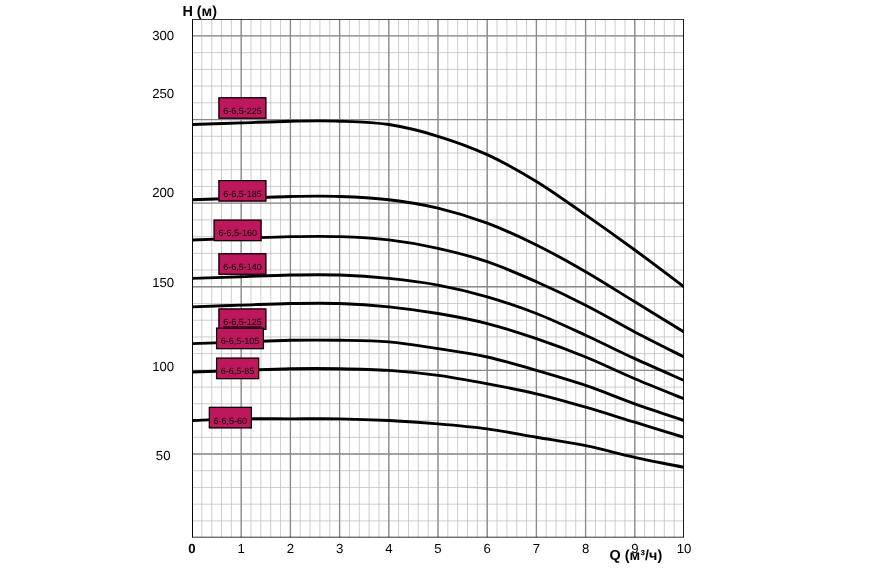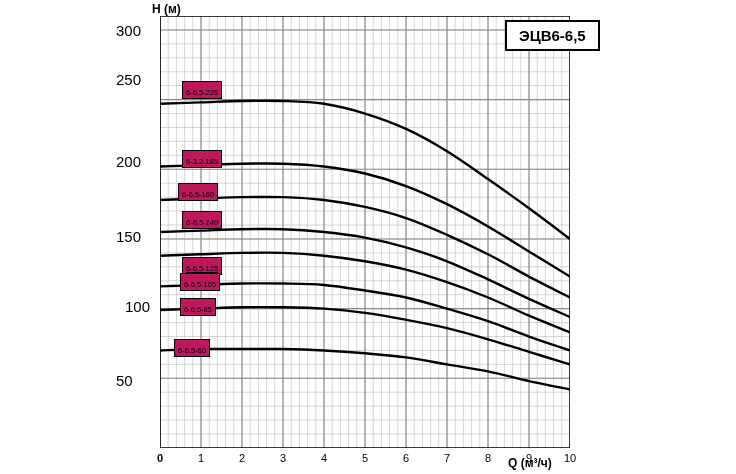--- a/index.html
+++ b/index.html
@@ -7,21 +7,21 @@
   #root{position:relative;width:672px;height:474px;background:#fff;}
 
   .axis-title{position:absolute;font-size:12px;font-weight:bold;color:#000;}
   #h-label{left:152px;top:2px;}
   #q-label{left:508px;top:456px;}
 
   #plot{position:absolute;left:160px;top:16px;width:410px;height:432px;background:#fff;}
 
   #grid-minor,#grid-major{position:absolute;left:0;top:0;width:100%;height:100%;}
 
-  .ytick{position:absolute;right:0;transform:translateY(-50%);font-size:15px;color:#000;text-align:left;width:40px;padding-right:4px;}
+  .ytick{position:absolute;right:0;transform:translateY(-50%);font-size:11px;color:#000;text-align:center;width:40px;padding-right:4px;}
   .xtick{position:absolute;transform:translateX(-50%);font-size:11px;color:#000;}
   .xtick.bold{font-weight:bold;}
 
   #curves{position:absolute;left:0;top:0;width:410px;height:432px;}
 
   .clabel{position:absolute;border:1px solid #000;background:#be185d;font-size:7.5px;color:#000;
           padding:6px 3px 1px 3px;white-space:nowrap;line-height:9px;}
 
   #title-box{position:absolute;border:2px solid #000;background:#fff;font-size:15px;font-weight:bold;
              padding:5px 12px;color:#000;white-space:nowrap;}
@@ -153,42 +153,41 @@
         <path d="M 0.00 294.04 C 6.83 293.81, 27.33 293.11, 41.00 292.65 C 54.67 292.18, 68.33 291.48, 82.00 291.25 C 95.67 291.02, 109.33 291.02, 123.00 291.25 C 136.67 291.48, 150.33 291.72, 164.00 292.65 C 177.67 293.57, 191.33 294.97, 205.00 296.83 C 218.67 298.68, 232.33 301.24, 246.00 303.79 C 259.67 306.35, 273.33 308.90, 287.00 312.15 C 300.67 315.41, 314.33 319.35, 328.00 323.30 C 341.67 327.25, 355.33 331.66, 369.00 335.85 C 382.67 340.03, 403.17 346.30, 410.00 348.39" fill="none" stroke="#000000" stroke-width="2.4" stroke-linecap="round"></path>
         <path d="M 0.00 334.45 C 6.83 334.22, 27.33 333.29, 41.00 333.06 C 54.67 332.83, 68.33 333.06, 82.00 333.06 C 95.67 333.06, 109.33 332.83, 123.00 333.06 C 136.67 333.29, 150.33 333.75, 164.00 334.45 C 177.67 335.15, 191.33 336.08, 205.00 337.24 C 218.67 338.40, 232.33 339.56, 246.00 341.42 C 259.67 343.28, 273.33 346.06, 287.00 348.39 C 300.67 350.71, 314.33 352.57, 328.00 355.35 C 341.67 358.14, 355.33 362.09, 369.00 365.11 C 382.67 368.13, 403.17 372.08, 410.00 373.47" fill="none" stroke="#000000" stroke-width="2.4" stroke-linecap="round"></path>
       </svg>
   </div>
 
   <div id="ytick-layer">
       <div class="ytick" style="left: 116px; top: 30px;">300</div>
       <div class="ytick" style="left: 116px; top: 79px;">250</div>
       <div class="ytick" style="left: 116px; top: 161px;">200</div>
       <div class="ytick" style="left: 116px; top: 236px;">150</div>
-      <div class="ytick" style="left: 125px; top: 306px;">100</div>
+      <div class="ytick" style="left: 116px; top: 306px;">100</div>
       <div class="ytick" style="left: 116px; top: 380px;">50</div>
     </div>
   <div id="xtick-layer">
       <div class="xtick bold" style="left: 160px; top: 452px;">0</div>
       <div class="xtick" style="left: 201px; top: 452px;">1</div>
       <div class="xtick" style="left: 242px; top: 452px;">2</div>
       <div class="xtick" style="left: 283px; top: 452px;">3</div>
       <div class="xtick" style="left: 324px; top: 452px;">4</div>
       <div class="xtick" style="left: 365px; top: 452px;">5</div>
       <div class="xtick" style="left: 406px; top: 452px;">6</div>
       <div class="xtick" style="left: 447px; top: 452px;">7</div>
       <div class="xtick" style="left: 488px; top: 452px;">8</div>
       <div class="xtick" style="left: 529px; top: 452px;">9</div>
       <div class="xtick" style="left: 570px; top: 452px;">10</div>
     </div>
   <div id="label-layer">
       <div class="clabel" style="left: 182px; top: 81px;">6-6,5-225</div>
-      <div class="clabel" style="left: 182px; top: 150px;">6-3,2-185</div>
+      <div class="clabel" style="left: 182px; top: 150px;">6-6,5-185</div>
       <div class="clabel" style="left: 178px; top: 183px; text-align: center;">6-6,5-160</div>
-      <div class="clabel" style="left: 182px; top: 211px; font-style: italic;">6-6,5-140</div>
+      <div class="clabel" style="left: 182px; top: 211px;">6-6,5-140</div>
       <div class="clabel" style="left: 182px; top: 257px; text-decoration: underline;">6-6,5-125</div>
       <div class="clabel" style="left: 180px; top: 273px;">6-6,5-105</div>
       <div class="clabel" style="left: 180px; top: 298px; text-align: right;">6-6,5-85</div>
       <div class="clabel" style="left: 174px; top: 339px;">6-6,5-60</div>
     </div>
 
-  <div id="title-box" style="left:505px;top:20px;">ЭЦВ6-6,5</div>
 
 </div>
 
 </body></html>

